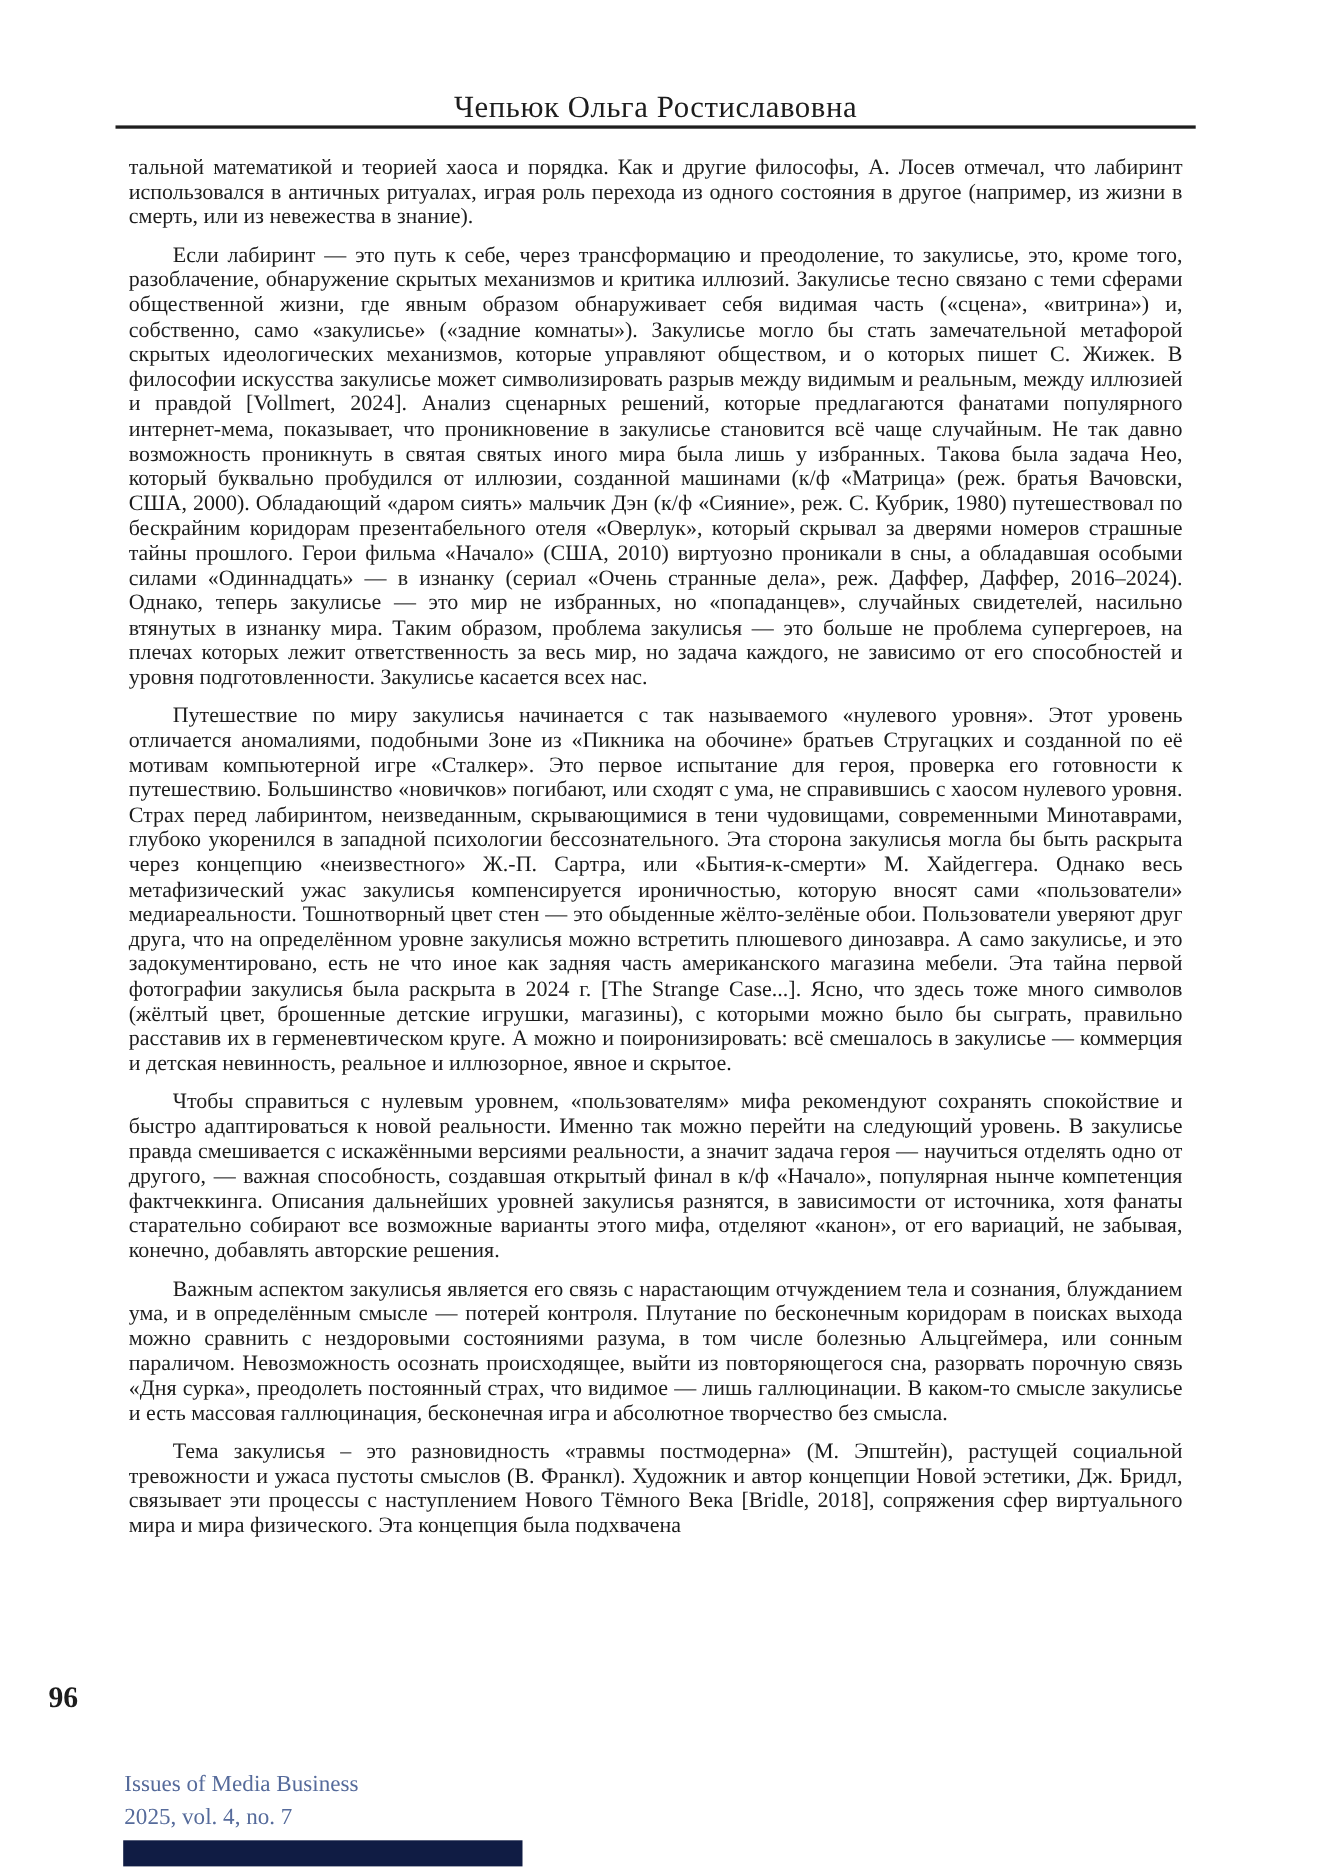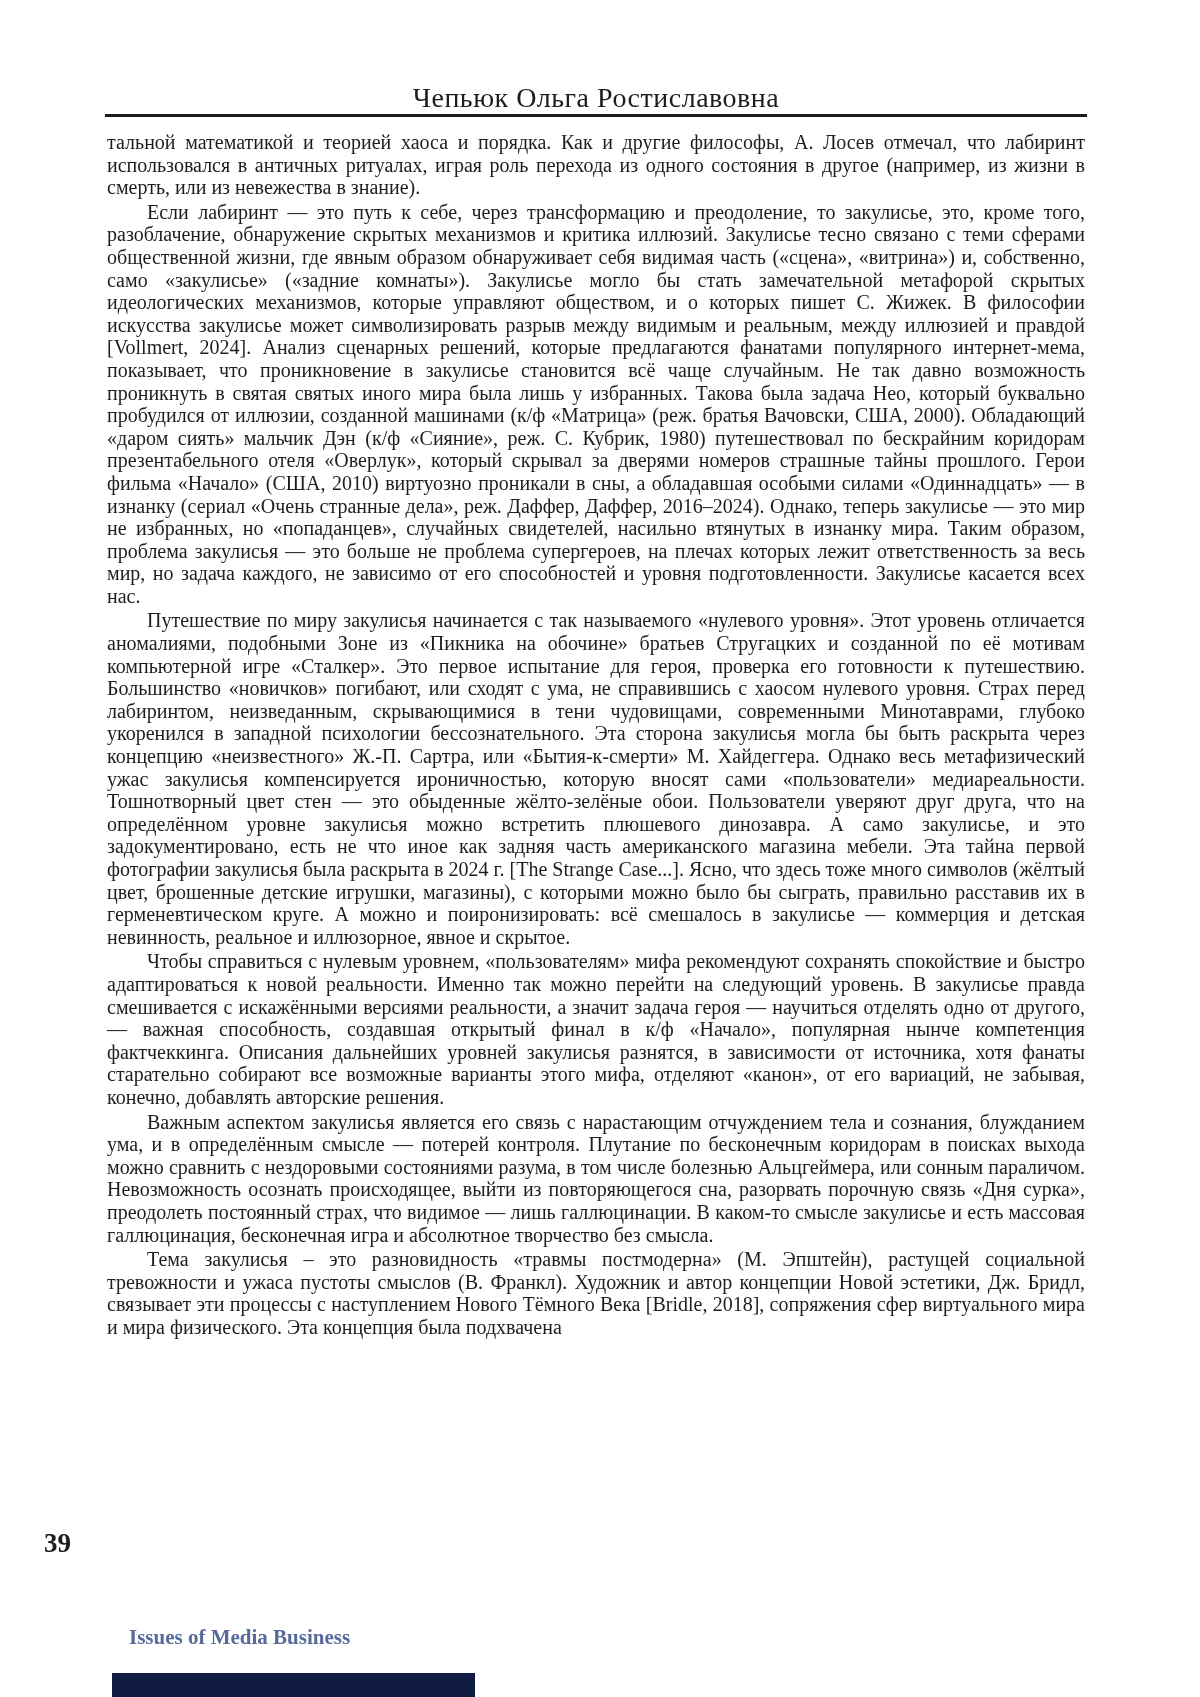--- a/index.html
+++ b/index.html
@@ -32,39 +32,39 @@
   .body-text {
     position: absolute;
     top: 129px;
     left: 105px;
     width: 982px;
     font-size: 20px;
     line-height: 22.6px;
     text-align: justify;
     color: var(--text, #1d1d1d);
   }
-  .body-text p { margin: 2px; padding: 0; text-indent: 40px; }
+  .body-text p { margin: 12px; padding: 0; text-indent: 40px; }
   .body-text p:first-child { text-indent: 0; }
   .page-number {
     position: absolute;
     left: 44px;
     top: 1528px;
     font-size: 27px;
     font-weight: bold;
     color: var(--text, #1c1c1c);
   }
   .footer {
     position: absolute;
     left: 113px;
     top: 1606px;
     font-size: 21px;
     line-height: 30px;
     color: var(--footer_text, #566b9b);
   }
-  .footer div { margin: 16px; font-weight: bold; }
+  .footer div { margin: 0; }
   .footer-bar {
     position: absolute;
     left: 112px;
     top: 1673px;
     width: 363px;
     height: 24px;
     background: var(--bar, #101c44);
   }
 </style>
 </head>
@@ -78,21 +78,21 @@
 
   <div class="body-text">
       <p>тальной математикой и теорией хаоса и порядка. Как и другие философы, А. Лосев отмечал, что лабиринт использовался в античных ритуалах, играя роль перехода из одного состояния в другое (например, из жизни в смерть, или из невежества в знание).</p>
       <p>Если лабиринт — это путь к себе, через трансформацию и преодоление, то закулисье, это, кроме того, разоблачение, обнаружение скрытых механизмов и критика иллюзий. Закулисье тесно связано с теми сферами общественной жизни, где явным образом обнаруживает себя видимая часть («сцена», «витрина») и, собственно, само «закулисье» («задние комнаты»). Закулисье могло бы стать замечательной метафорой скрытых идеологических механизмов, которые управляют обществом, и о которых пишет С. Жижек. В философии искусства закулисье может символизировать разрыв между видимым и реальным, между иллюзией и правдой [Vollmert, 2024]. Анализ сценарных решений, которые предлагаются фанатами популярного интернет-мема, показывает, что проникновение в закулисье становится всё чаще случайным. Не так давно возможность проникнуть в святая святых иного мира была лишь у избранных. Такова была задача Нео, который буквально пробудился от иллюзии, созданной машинами (к/ф «Матрица» (реж. братья Вачовски, США, 2000). Обладающий «даром сиять» мальчик Дэн (к/ф «Сияние», реж. С. Кубрик, 1980) путешествовал по бескрайним коридорам презентабельного отеля «Оверлук», который скрывал за дверями номеров страшные тайны прошлого. Герои фильма «Начало» (США, 2010) виртуозно проникали в сны, а обладавшая особыми силами «Одиннадцать» — в изнанку (сериал «Очень странные дела», реж. Даффер, Даффер, 2016–2024). Однако, теперь закулисье — это мир не избранных, но «попаданцев», случайных свидетелей, насильно втянутых в изнанку мира. Таким образом, проблема закулисья — это больше не проблема супергероев, на плечах которых лежит ответственность за весь мир, но задача каждого, не зависимо от его способностей и уровня подготовленности. Закулисье касается всех нас.</p>
       <p>Путешествие по миру закулисья начинается с так называемого «нулевого уровня». Этот уровень отличается аномалиями, подобными Зоне из «Пикника на обочине» братьев Стругацких и созданной по её мотивам компьютерной игре «Сталкер». Это первое испытание для героя, проверка его готовности к путешествию. Большинство «новичков» погибают, или сходят с ума, не справившись с хаосом нулевого уровня. Страх перед лабиринтом, неизведанным, скрывающимися в тени чудовищами, современными Минотаврами, глубоко укоренился в западной психологии бессознательного. Эта сторона закулисья могла бы быть раскрыта через концепцию «неизвестного» Ж.-П. Сартра, или «Бытия-к-смерти» М. Хайдеггера. Однако весь метафизический ужас закулисья компенсируется ироничностью, которую вносят сами «пользователи» медиареальности. Тошнотворный цвет стен — это обыденные жёлто-зелёные обои. Пользователи уверяют друг друга, что на определённом уровне закулисья можно встретить плюшевого динозавра. А само закулисье, и это задокументировано, есть не что иное как задняя часть американского магазина мебели. Эта тайна первой фотографии закулисья была раскрыта в 2024 г. [The Strange Case...]. Ясно, что здесь тоже много символов (жёлтый цвет, брошенные детские игрушки, магазины), с которыми можно было бы сыграть, правильно расставив их в герменевтическом круге. А можно и поиронизировать: всё смешалось в закулисье — коммерция и детская невинность, реальное и иллюзорное, явное и скрытое.</p>
       <p>Чтобы справиться с нулевым уровнем, «пользователям» мифа рекомендуют сохранять спокойствие и быстро адаптироваться к новой реальности. Именно так можно перейти на следующий уровень. В закулисье правда смешивается с искажёнными версиями реальности, а значит задача героя — научиться отделять одно от другого, — важная способность, создавшая открытый финал в к/ф «Начало», популярная нынче компетенция фактчеккинга. Описания дальнейших уровней закулисья разнятся, в зависимости от источника, хотя фанаты старательно собирают все возможные варианты этого мифа, отделяют «канон», от его вариаций, не забывая, конечно, добавлять авторские решения.</p>
       <p>Важным аспектом закулисья является его связь с нарастающим отчуждением тела и сознания, блужданием ума, и в определённым смысле — потерей контроля. Плутание по бесконечным коридорам в поисках выхода можно сравнить с нездоровыми состояниями разума, в том числе болезнью Альцгеймера, или сонным параличом. Невозможность осознать происходящее, выйти из повторяющегося сна, разорвать порочную связь «Дня сурка», преодолеть постоянный страх, что видимое — лишь галлюцинации. В каком-то смысле закулисье и есть массовая галлюцинация, бесконечная игра и абсолютное творчество без смысла.</p>
       <p>Тема закулисья – это разновидность «травмы постмодерна» (М. Эпштейн), растущей социальной тревожности и ужаса пустоты смыслов (В. Франкл). Художник и автор концепции Новой эстетики, Дж. Бридл, связывает эти процессы с наступлением Нового Тёмного Века [Bridle, 2018], сопряжения сфер виртуального мира и мира физического. Эта концепция была подхвачена</p>
     </div>
 
-  <div class="page-number">39</div>
+  <div class="page-number">96</div>
 
   <div class="footer">
     <div>Issues of Media Business</div>
     <div>2025, vol. 4, no. 7</div>
   </div>
 
   <div class="footer-bar"></div>
 
 </div>
 

